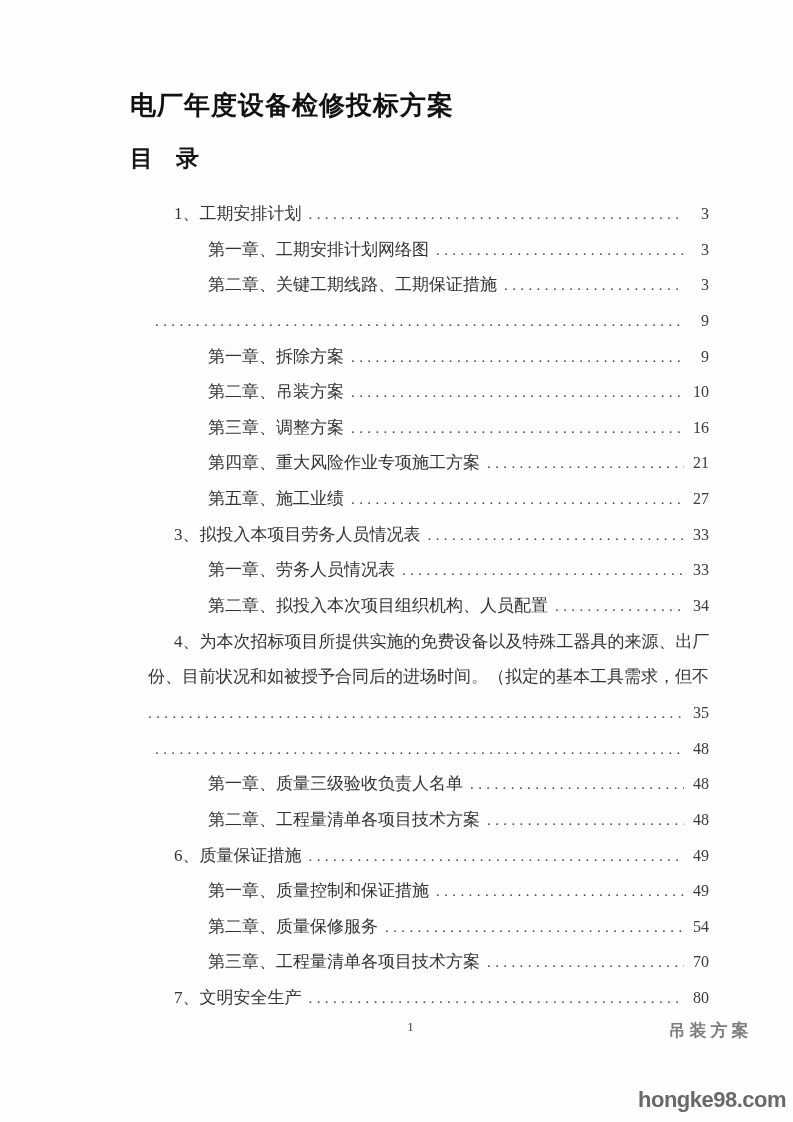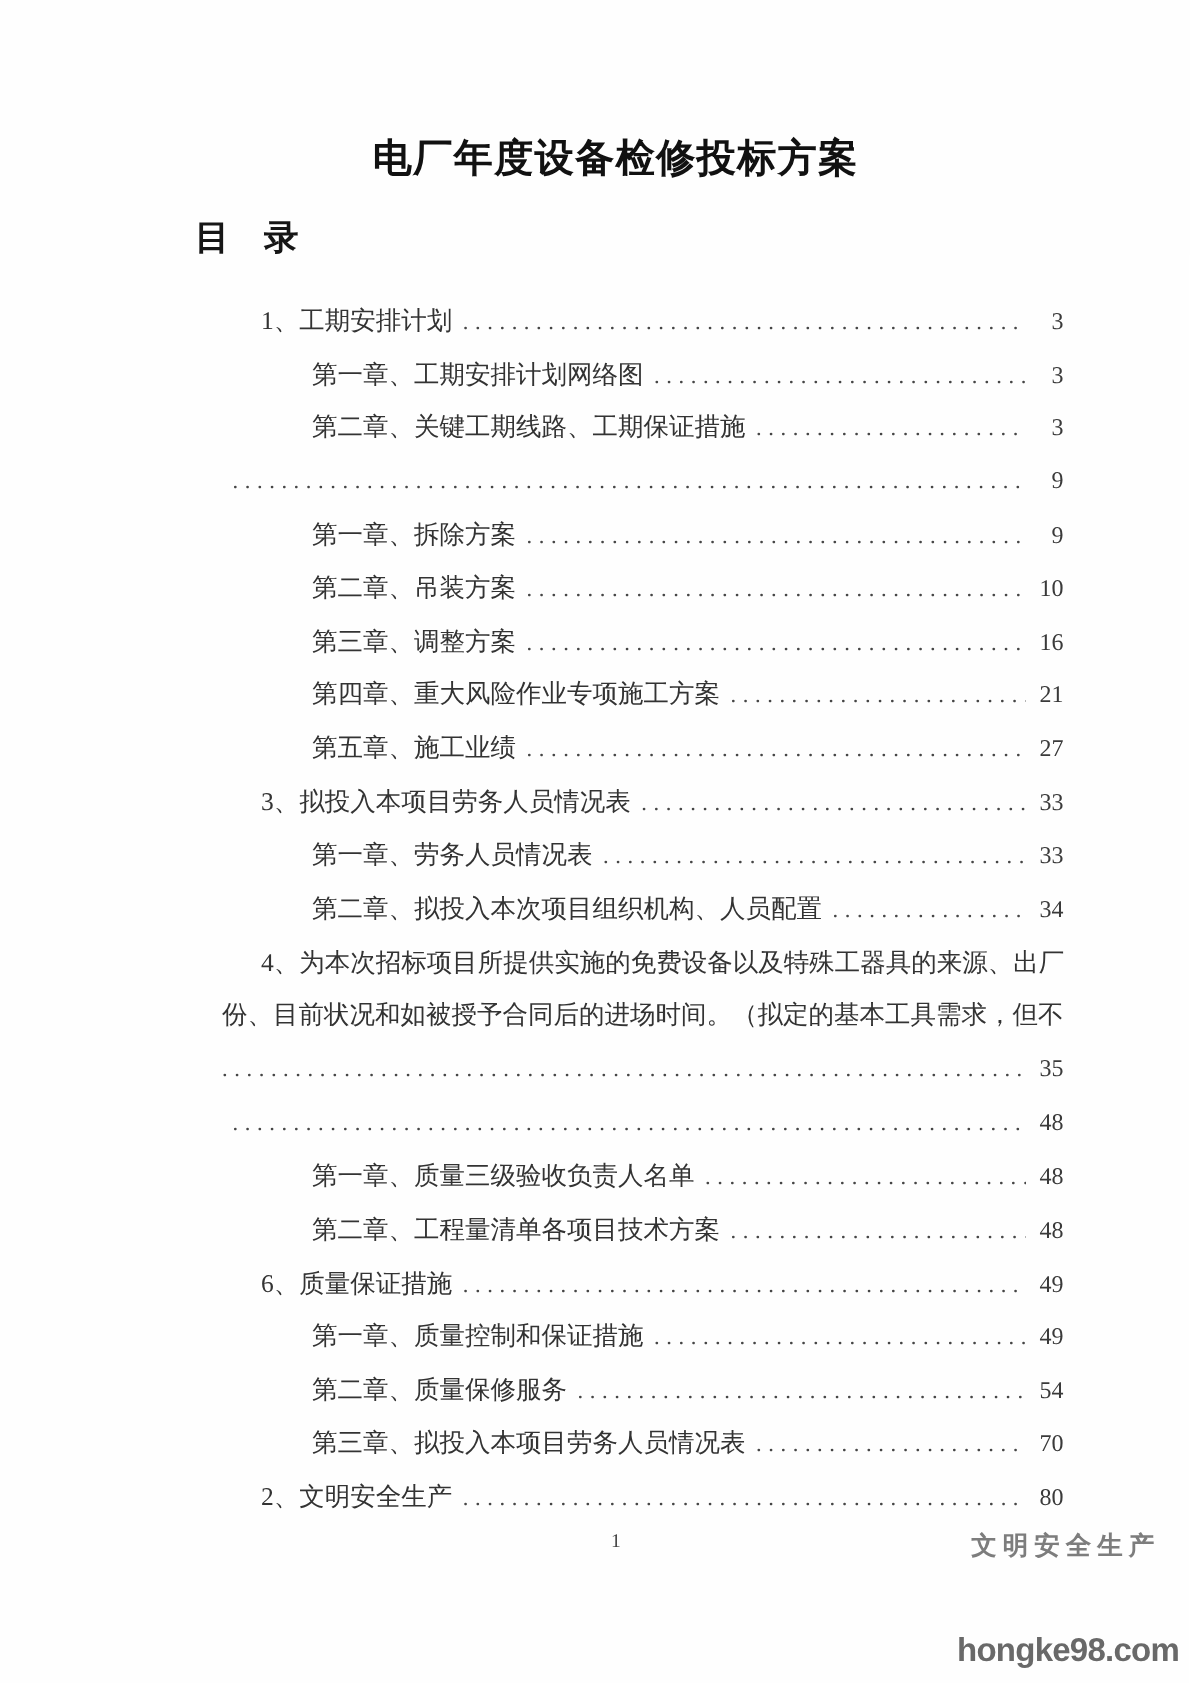--- a/index.html
+++ b/index.html
@@ -14,21 +14,20 @@
     background: #fefefe;
     overflow: hidden;
     font-family: "Liberation Serif", "DejaVu Serif", serif;
     color: #2e2e2e;
   }
   .doc-title {
     position: absolute;
     top: 89px;
     left: 130px;
     width: 561px;
-    text-align: center;
     font-size: 26px;
     font-weight: bold;
     color: #111111;
     letter-spacing: 1px;
     line-height: 34px;
     white-space: nowrap;
   }
   .toc-heading {
     position: absolute;
     top: 144px;
@@ -219,32 +218,32 @@
       <span class="label">第一章、质量控制和保证措施</span>
       <span class="dots"></span>
       <span class="pagenum">49</span>
     </div>
     <div class="toc-row lvl2">
       <span class="label">第二章、质量保修服务</span>
       <span class="dots"></span>
       <span class="pagenum">54</span>
     </div>
     <div class="toc-row lvl2">
-      <span class="label">第三章、拟投入本项目劳务人员情况表</span>
+      <span class="label">第三章、工程量清单各项目技术方案</span>
       <span class="dots"></span>
       <span class="pagenum">70</span>
     </div>
     <div class="toc-row lvl1">
-      <span class="label">2、文明安全生产</span>
+      <span class="label">7、文明安全生产</span>
       <span class="dots"></span>
       <span class="pagenum">80</span>
     </div>
 
   </div>
 
   <div class="footer-pagenum">1</div>
 
   <div class="watermark">
-    <div class="wm-cn">文明安全生产</div>
+    <div class="wm-cn">吊装方案</div>
     <div class="wm-url">hongke98.com</div>
   </div>
 
 </div>
 
 </body></html>

